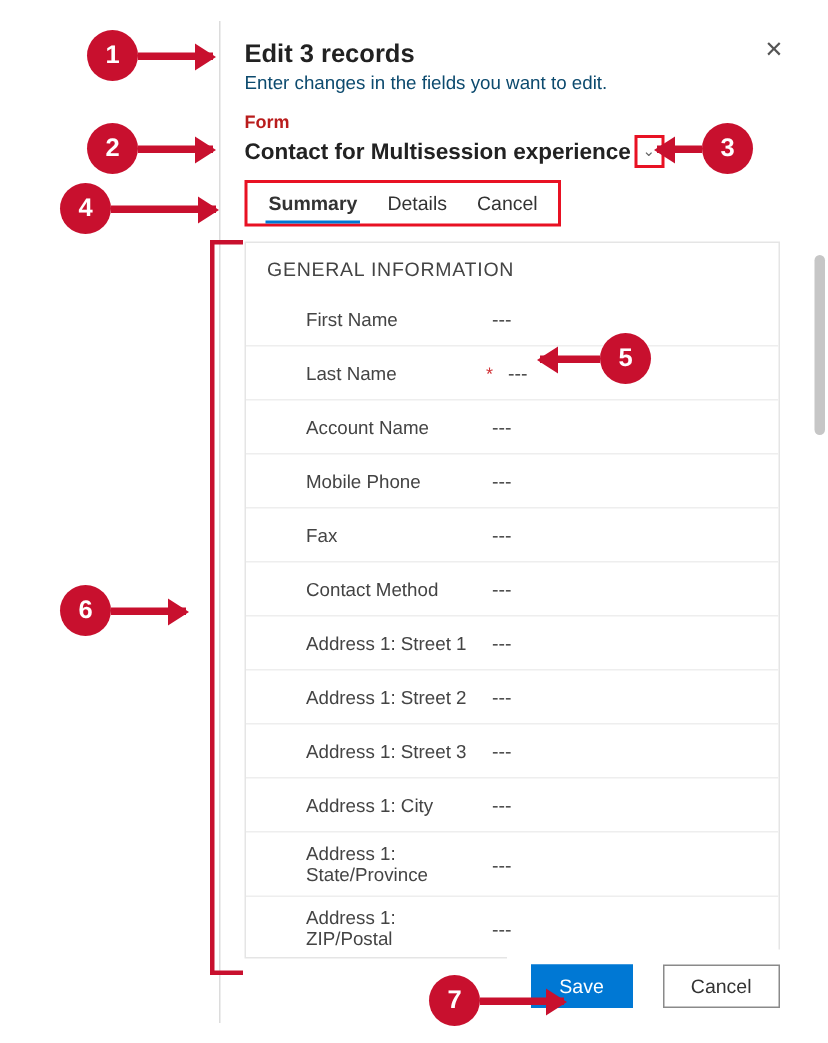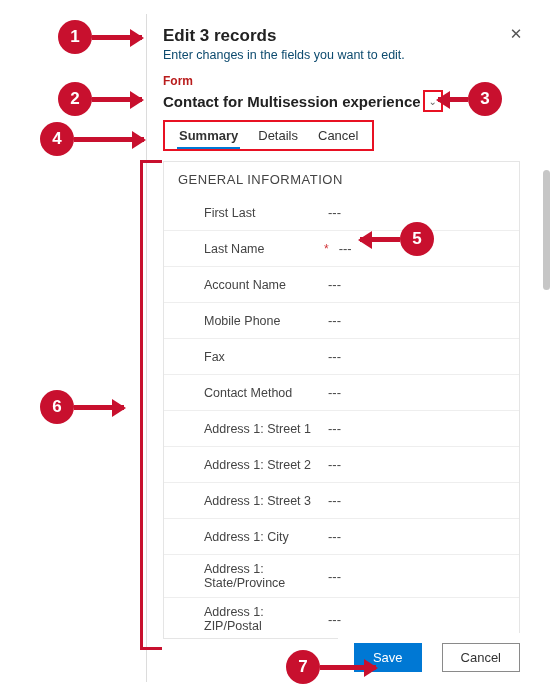--- a/index.html
+++ b/index.html
@@ -242,21 +242,21 @@
   <div class="tabs-wrap">
     <div class="tab active">Summary</div>
     <div class="tab">Details</div>
     <div class="tab">Cancel</div>
   </div>
 
   <div class="content">
     <div class="section-title">GENERAL INFORMATION</div>
     <div id="fields">
         <div class="field-row">
-          <div class="field-label">First Last</div>
+          <div class="field-label">First Name</div>
           <div class="field-value">---</div>
         </div>
         <div class="field-row">
           <div class="field-label">Last Name</div>
           <span class="field-req">*</span>
           <div class="field-value">---</div>
         </div>
         <div class="field-row">
           <div class="field-label">Account Name</div>
           <div class="field-value">---</div>

